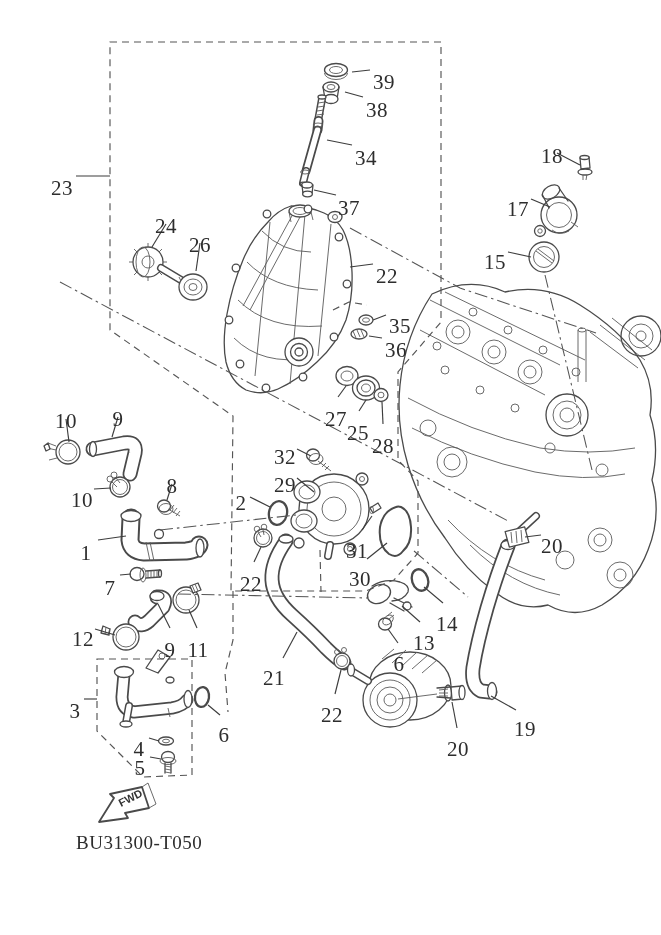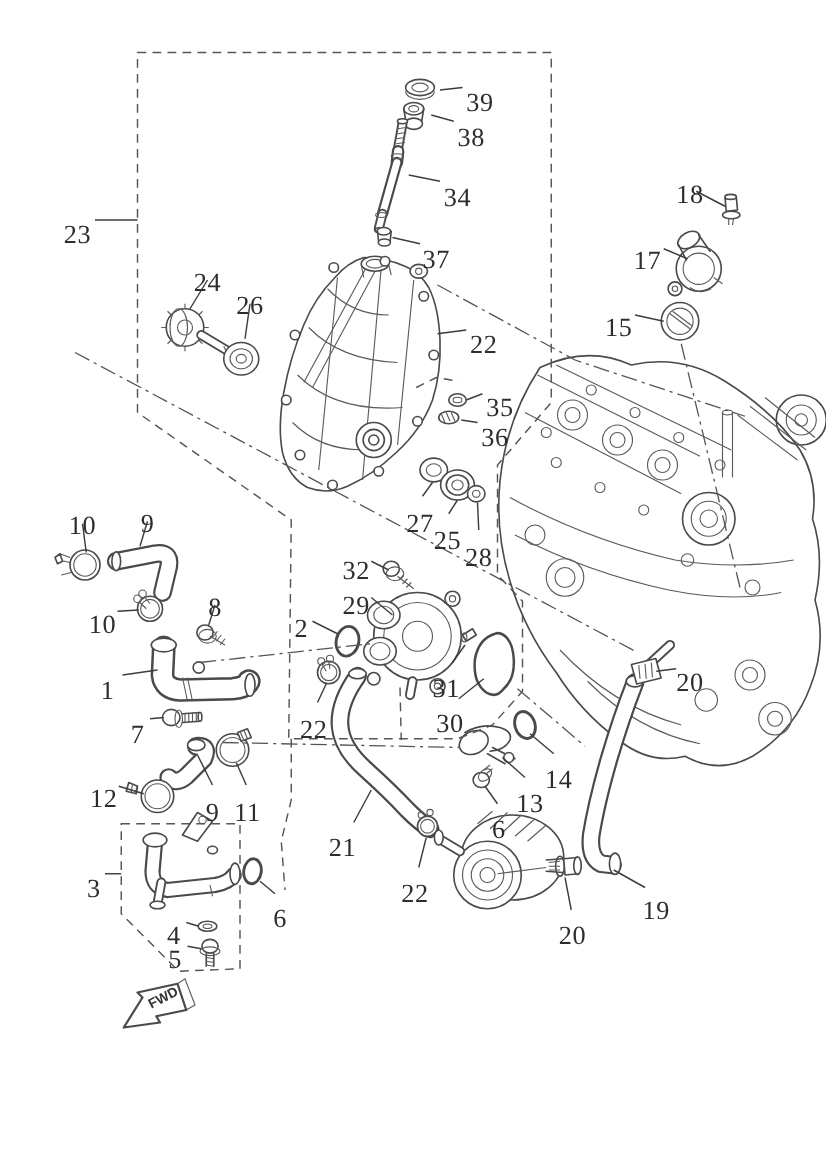--- a/index.html
+++ b/index.html
@@ -421,13 +421,14 @@
       <div class="callout" style="left: 274px; top: 666px;">21</div>
       <div class="callout" style="left: 332px; top: 703px;">22</div>
       <div class="callout" style="left: 424px; top: 631px;">13</div>
       <div class="callout" style="left: 399px; top: 652px;">6</div>
       <div class="callout" style="left: 447px; top: 612px; text-align: center;">14</div>
       <div class="callout" style="left: 552px; top: 534px;">20</div>
       <div class="callout" style="left: 525px; top: 717px; text-align: right;">19</div>
       <div class="callout" style="left: 458px; top: 737px;">20</div>
     </div>
 
+  <div class="drawing-code">BU31300-T050</div>
 </div>
 
 </body></html>

